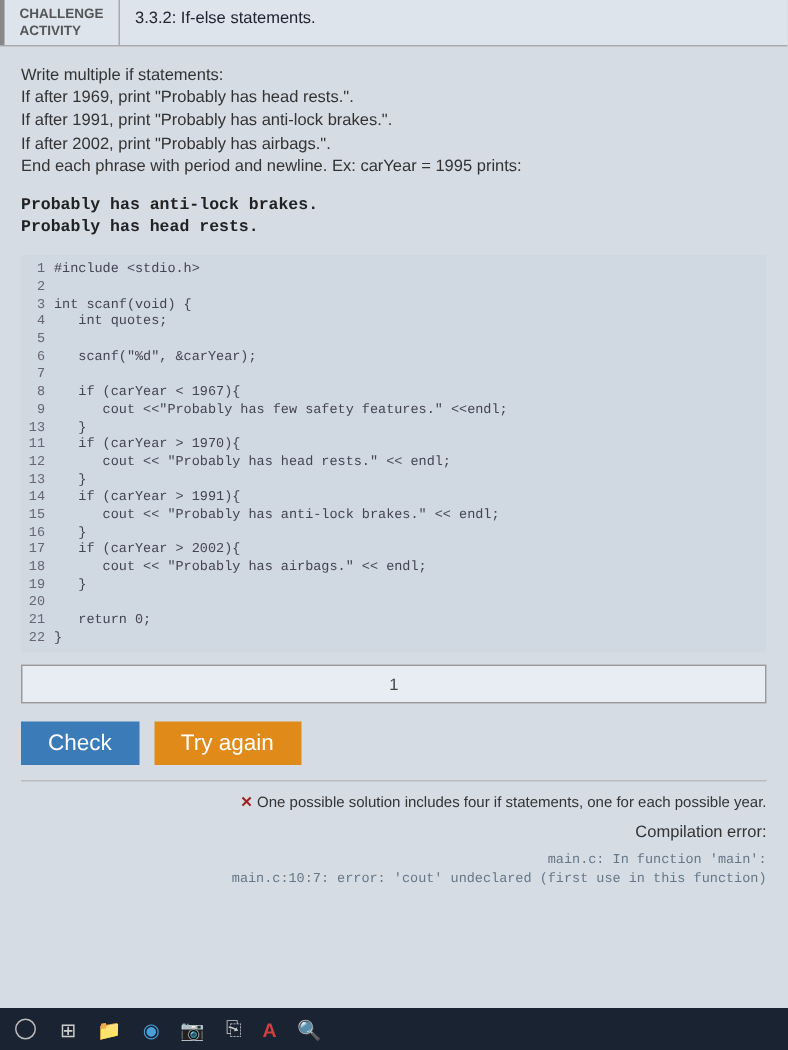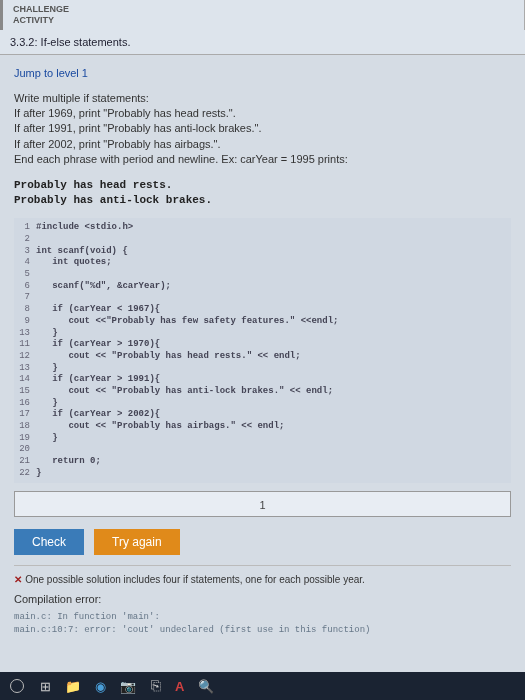--- a/index.html
+++ b/index.html
@@ -9,21 +9,20 @@
       width: 525px;
       height: 700px;
       font-size: 11px;
       color: #222;
       overflow: hidden;
     }
     .header-bar {
       display: flex;
       border-bottom: 1px solid #aaa;
       background: #dde4ec;
-      flex-direction: column;
     }
     .header-left {
       border-left: 3px solid #888;
       padding: 4px 10px;
       border-right: 1px solid #aaa;
       font-size: 9px;
       font-weight: bold;
       color: #555;
       line-height: 1.2;
     }
@@ -66,50 +65,50 @@
     .line-num {
       width: 22px;
       text-align: right;
       color: #667;
       padding-right: 6px;
       flex-shrink: 0;
     }
     .line-code {
       color: #445;
       white-space: pre;
-      font-weight: bold;
     }
     .answer-box {
       border: 1px solid #999;
       background: #e8edf3;
       height: 26px;
       margin: 6px 0 12px 0;
       text-align: center;
       line-height: 26px;
       color: #444;
     }
     .button-row {
       display: flex;
       gap: 10px;
       margin-bottom: 10px;
     }
     .btn {
       padding: 6px 18px;
-      font-size: 12px;
+      font-size: 15px;
       color: #fff;
       border: none;
       cursor: pointer;
     }
     .btn-check { background: #3a7bb8; }
     .btn-try { background: #e08a1a; }
     .feedback {
       border-top: 1px solid #bbb;
       padding-top: 8px;
       font-size: 10px;
       color: #333;
+      text-align: right;
     }
     .feedback .x { color: #a02020; font-weight: bold; }
     .feedback-title { margin-top: 8px; font-size: 11px; }
     .compile-err {
       font-family: 'Courier New', monospace;
       font-size: 9px;
       color: #678;
       margin-top: 6px;
       line-height: 1.4;
     }
@@ -136,33 +135,32 @@
 
 <div class="header-bar">
   <div class="header-left">
     <div>CHALLENGE</div>
     <div>ACTIVITY</div>
   </div>
   <div class="header-right">3.3.2: If-else statements.</div>
 </div>
 
 <div class="content">
-  <a class="jump-link">Jump to level 1</a>
 
   <div class="prompt">
     <div>Write multiple if statements:</div>
     <div>If after 1969, print "Probably has head rests.".</div>
     <div>If after 1991, print "Probably has anti-lock brakes.".</div>
     <div>If after 2002, print "Probably has airbags.".</div>
     <div>End each phrase with period and newline. Ex: carYear = 1995 prints:</div>
   </div>
 
   <div class="mono-output">
+    <div>Probably has anti-lock brakes.</div>
     <div>Probably has head rests.</div>
-    <div>Probably has anti-lock brakes.</div>
   </div>
 
   <div class="code-block" id="code-block">
       <div class="code-line">
         <span class="line-num">1</span>
         <span class="line-code">#include &lt;stdio.h&gt;</span>
       </div>
       <div class="code-line">
         <span class="line-num">2</span>
         <span class="line-code"></span>

